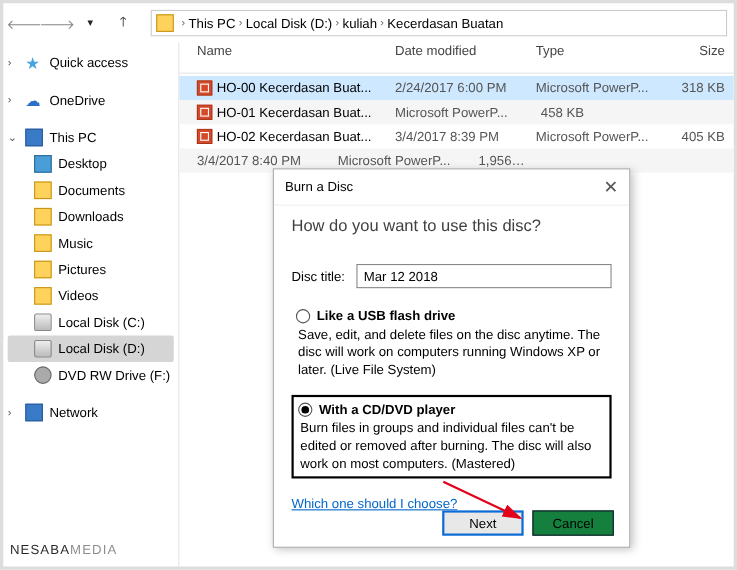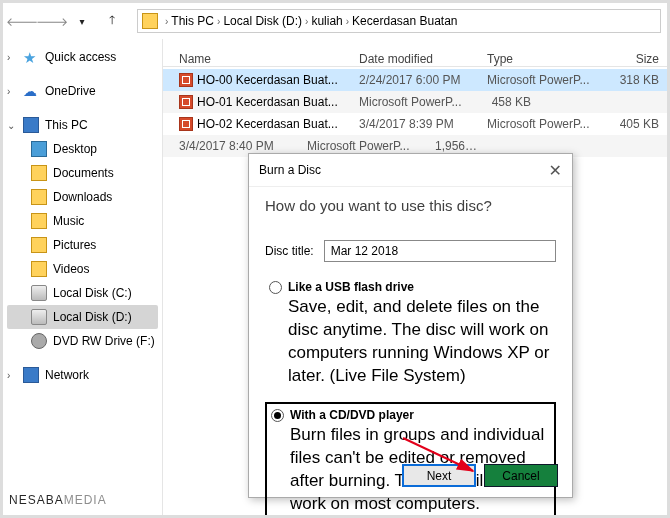--- a/index.html
+++ b/index.html
@@ -20,21 +20,21 @@
 .chev{width:10px;color:#555;font-size:10px}
 .ic{width:16px;height:16px;flex-shrink:0}
 .ic-star{color:#4aa3df;font-size:15px}
 .ic-drive{background:linear-gradient(#eee,#bbb);border:1px solid #888;border-radius:2px}
 .ic-disk{background:#aaa;border-radius:50%;border:1px solid #666}
 .ic-folder{background:#ffd25c;border:1px solid #c89417}
 .ic-pc{background:#3a7bc8;border:1px solid #2a5a98}
 .ic-mon{background:#4a9ed8;border:1px solid #2a6a98}
 .ic-cloud{color:#2a6ec8;font-size:14px}
 .content{flex:1;position:relative}
-.cols{height:28px;display:flex;align-items:flex-end;border-bottom:1px solid #e5e5e5;padding-left:8px}
+.cols{height:28px;display:flex;align-items:flex-start;border-bottom:1px solid #e5e5e5;padding-left:8px}
 .col{padding:0 8px;color:#444;font-size:12px}
 .col.n{width:180px}.col.d{width:128px}.col.t{width:128px}.col.s{width:60px;text-align:right}
 .rows{padding-top:2px}
 .row{height:22px;display:flex;align-items:center;padding-left:8px}
 .row.sel{background:#cde8ff}
 .row.alt{background:#f5f5f5}
 .cell{padding:0 8px;white-space:nowrap;overflow:hidden;text-overflow:ellipsis}
 .cell.n{width:180px;display:flex;align-items:flex-end;gap:4px}
 .cell.d{width:128px;color:#555}.cell.t{width:128px;color:#555}.cell.s{width:60px;text-align:right;color:#555}
 .pp-ic{width:14px;height:14px;background:#d54a2b;border:1px solid #a8351b;position:relative}
@@ -45,21 +45,21 @@
 .dlg-body{padding:10px 16px 6px}
 .dlg-q{color:#404040;font-size:15px;margin-bottom:26px}
 .field{display:flex;align-items:center;gap:10px;margin-bottom:14px}
 .field input[type=text]{flex:1;height:22px;border:1px solid #888;padding:0 6px;font-size:12px}
 .opt{margin-bottom:10px;padding:4px}
 .opt.sel{border:2px solid #000}
 .opt-row{display:flex;align-items:flex-start;gap:6px}
 .radio{width:13px;height:13px;border:1px solid #555;border-radius:50%;margin-top:1px;position:relative;flex-shrink:0}
 .radio.on::after{content:"";position:absolute;inset:2px;background:#000;border-radius:50%}
 .opt-title{font-weight:bold;font-size:12px}
-.opt-desc{font-size:17px;margin-left:19px;margin-top:2px;line-height:1.35}
+.opt-desc{font-size:12px;margin-left:2px;margin-top:2px;line-height:1.35}
 .link{color:#0066cc;text-decoration:underline;cursor:pointer;font-size:12px;margin-top:6px;display:inline-block}
 .dlg-btns{position:absolute;bottom:10px;right:14px;display:flex;gap:8px}
 .btn{width:74px;height:23px;border:1px solid #0f172a;background:#15803d;cursor:pointer;font-size:12px}
 .btn.primary{border:2px solid #0b6cd8;background:#e8e8e8}
 .arrow{position:absolute;left:400px;top:435px;pointer-events:none}
 .arrow svg{overflow:visible}
 .wm{position:absolute;left:0;bottom:0;font-size:26px;font-weight:400;letter-spacing:1px;color:#6ec3b7;opacity:.85;padding:4px 6px;font-family:Arial}
 .wm b{color:#7a7a7a;font-weight:400}
 </style>
 </head>

